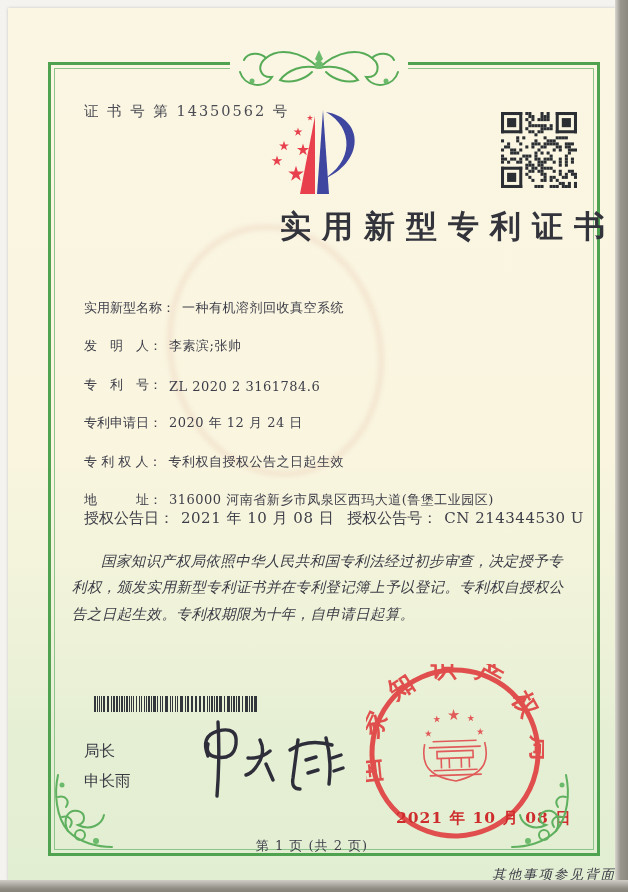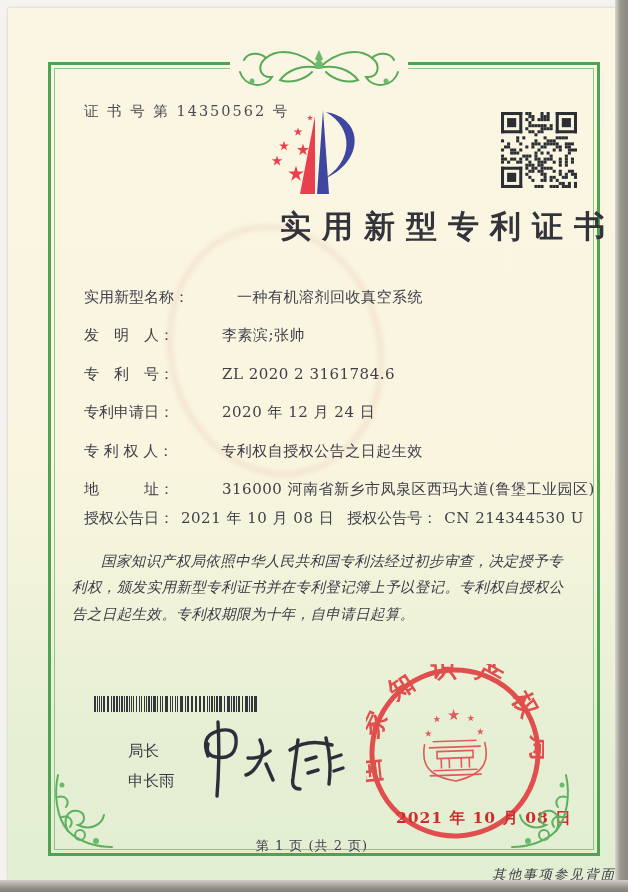--- a/index.html
+++ b/index.html
@@ -36,35 +36,35 @@
   .cert-no { position:absolute; left:76px; top:94px; font-size:14.5px; letter-spacing:2px; color:#4b4b54; }
 
   .logo { position:absolute; left:252px; top:96px; width:118px; height:96px; }
   .qr { position:absolute; left:493px; top:104px; width:76px; height:76px; }
 
   .title { position:absolute; left:0; top:198px; width:608px; text-align:right;
            font-size:31px; font-weight:700; letter-spacing:11px; color:#33333c; text-indent:11px; }
 
   
   .fields { position:absolute; left:76px; top:270px; width:500px; }
-  .frow { display:flex; align-items:center; height:38.5px; font-size:15px; color:#3e3e49;gap:41px; }
+  .frow { display:flex; align-items:flex-end; height:38.5px; font-size:13px; color:#3e3e49; }
   .flabel { white-space:pre; }
   .fvalue { margin-left:7px; white-space:pre; letter-spacing:.5px; }
   .grant-row { display:flex; height:38.5px; font-size:15px; color:#3e3e49; align-items:baseline; }
   .grant-left { width:286px; display:flex; align-items:baseline; }
 
   .paragraphs { position:absolute; left:64px; top:540px; width:504px;
                 font-size:14.5px; font-style:italic; line-height:26.3px; color:#3b3b46; }
   .paragraphs p { text-indent:2em; letter-spacing:.4px; }
 
   .barcode { position:absolute; left:86px; top:688px; width:168px; height:16px; display:flex; align-items:stretch; }
   .barcode i { display:block; height:100%; }
 
   .officer { position:absolute; left:76px; top:728px; font-family:"DejaVu Sans","Liberation Sans",sans-serif;
-             font-size:15.5px; color:#3a3a43; line-height:30px;margin-left:44px; }
+             font-size:15.5px; color:#3a3a43; line-height:30px; }
   .signature { position:absolute; left:178px; top:708px; width:168px; height:92px; }
 
   .seal { position:absolute; left:358px; top:656px; width:178px; height:178px; opacity:.93; }
   .seal-date { position:absolute; left:388px; top:800px; width:160px; font-size:15.5px; font-weight:700;
                color:#cf2d2d; letter-spacing:1px; white-space:pre; }
 
   .corner-ornament { position:absolute; width:64px; height:78px; }
   .corner-bl { left:44px; bottom:30px; }
   .corner-br { right:44px; bottom:30px; transform:scaleX(-1); }
 

